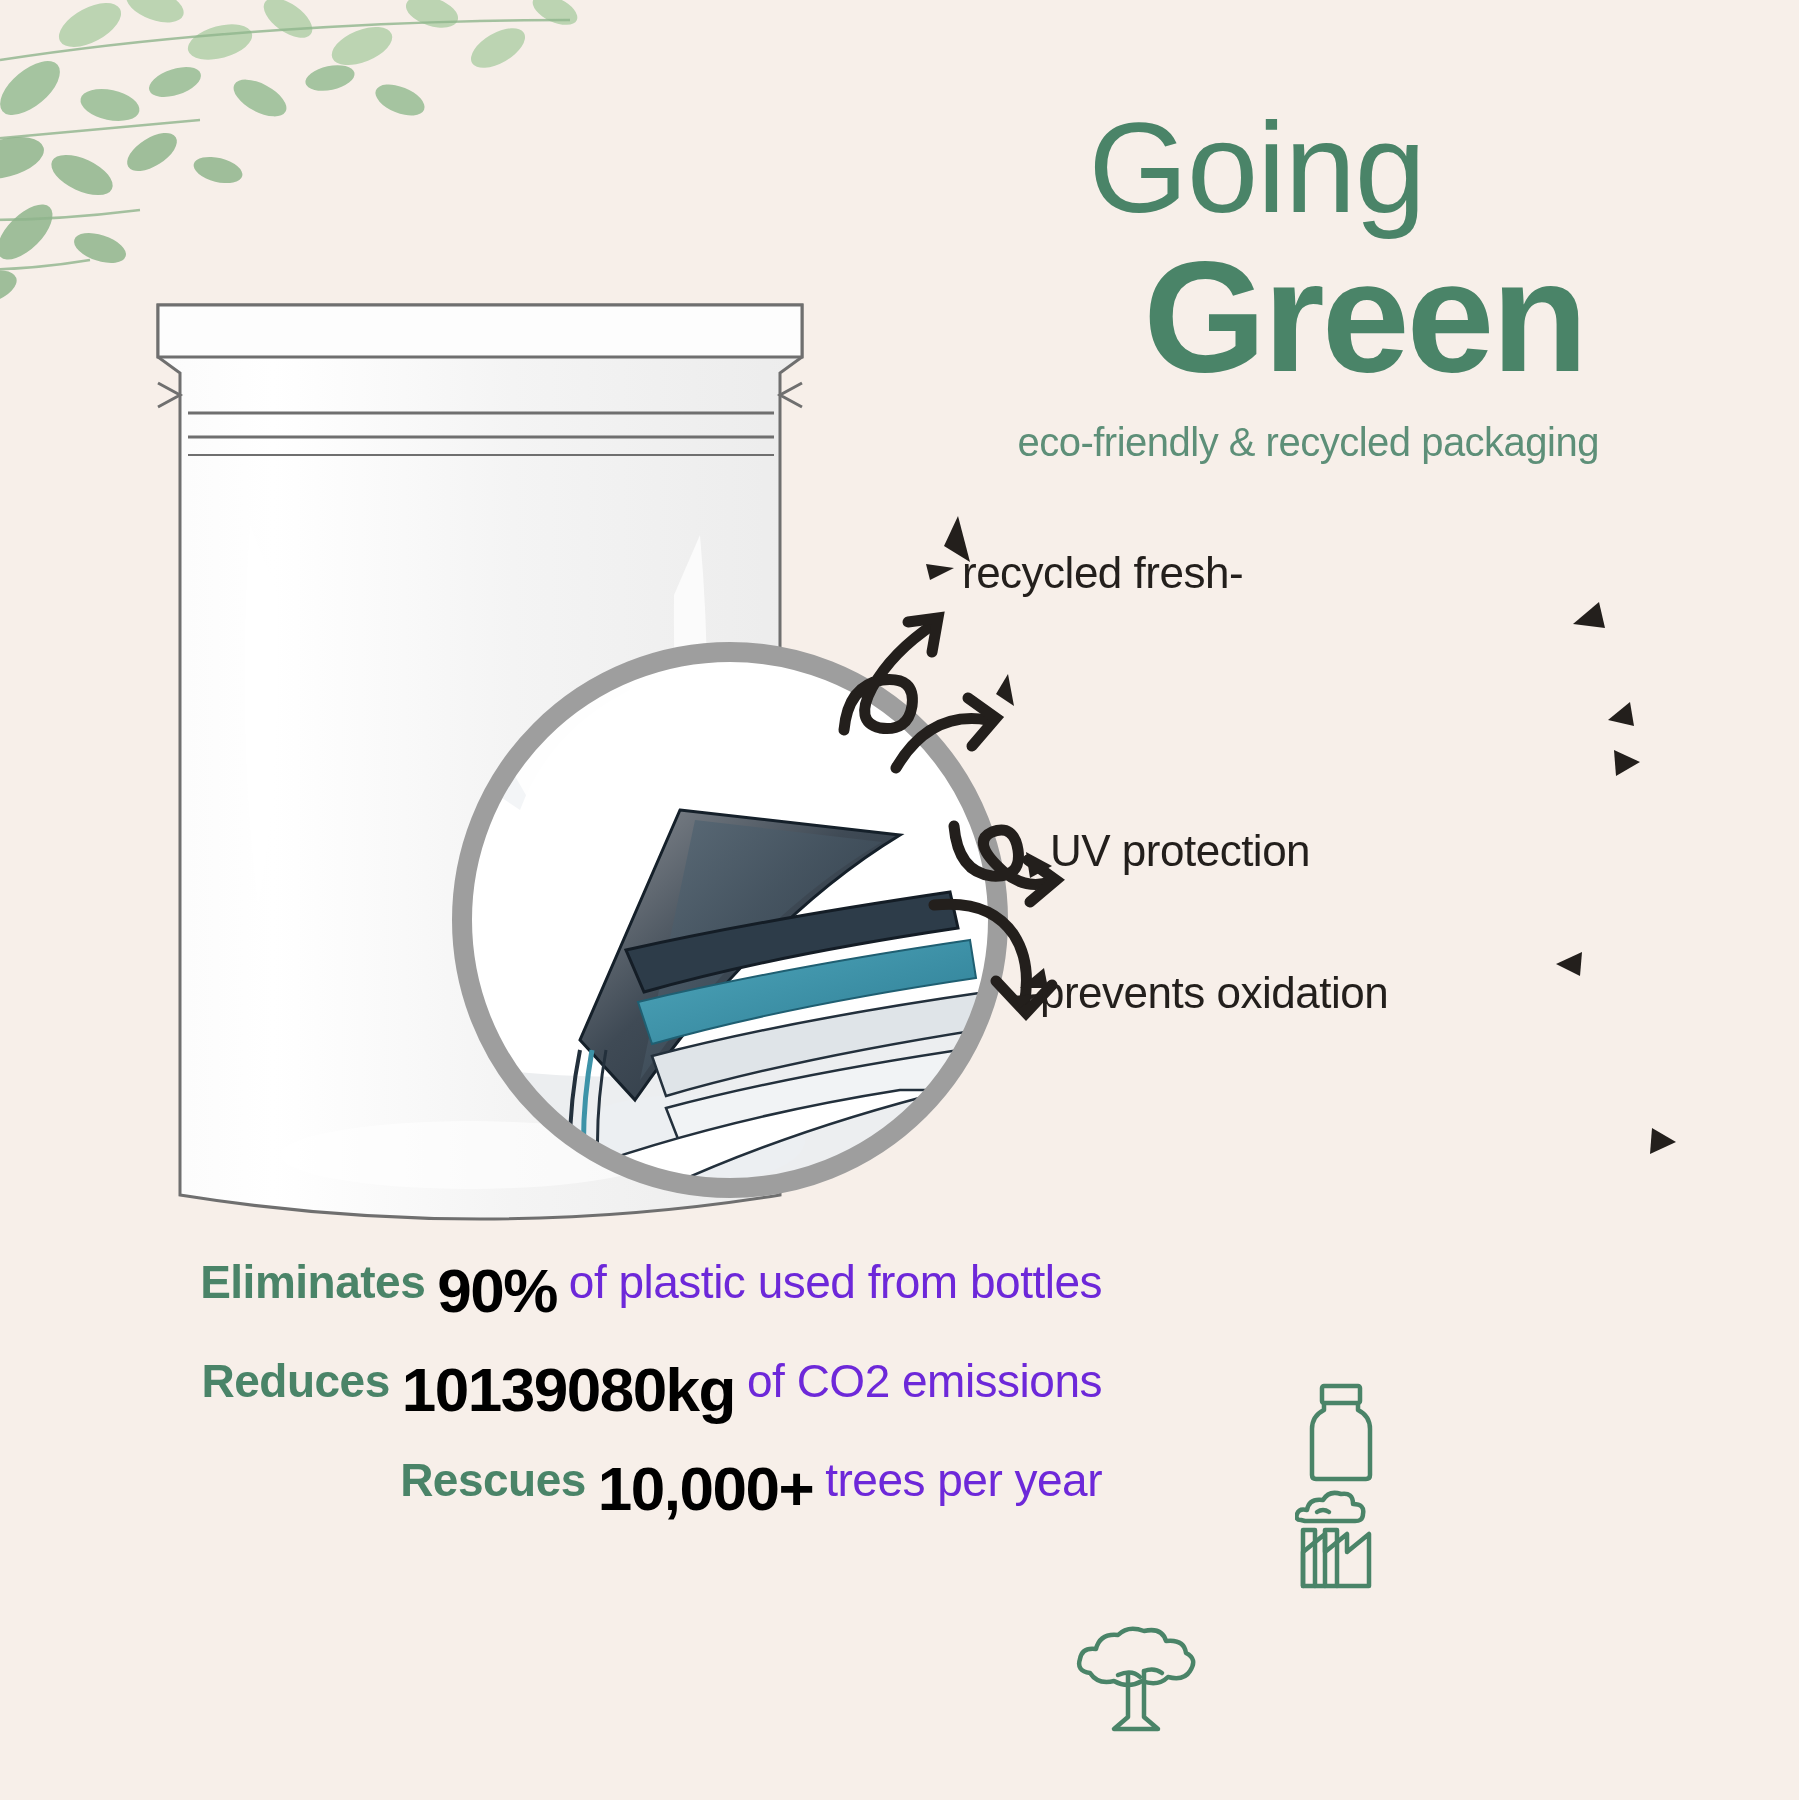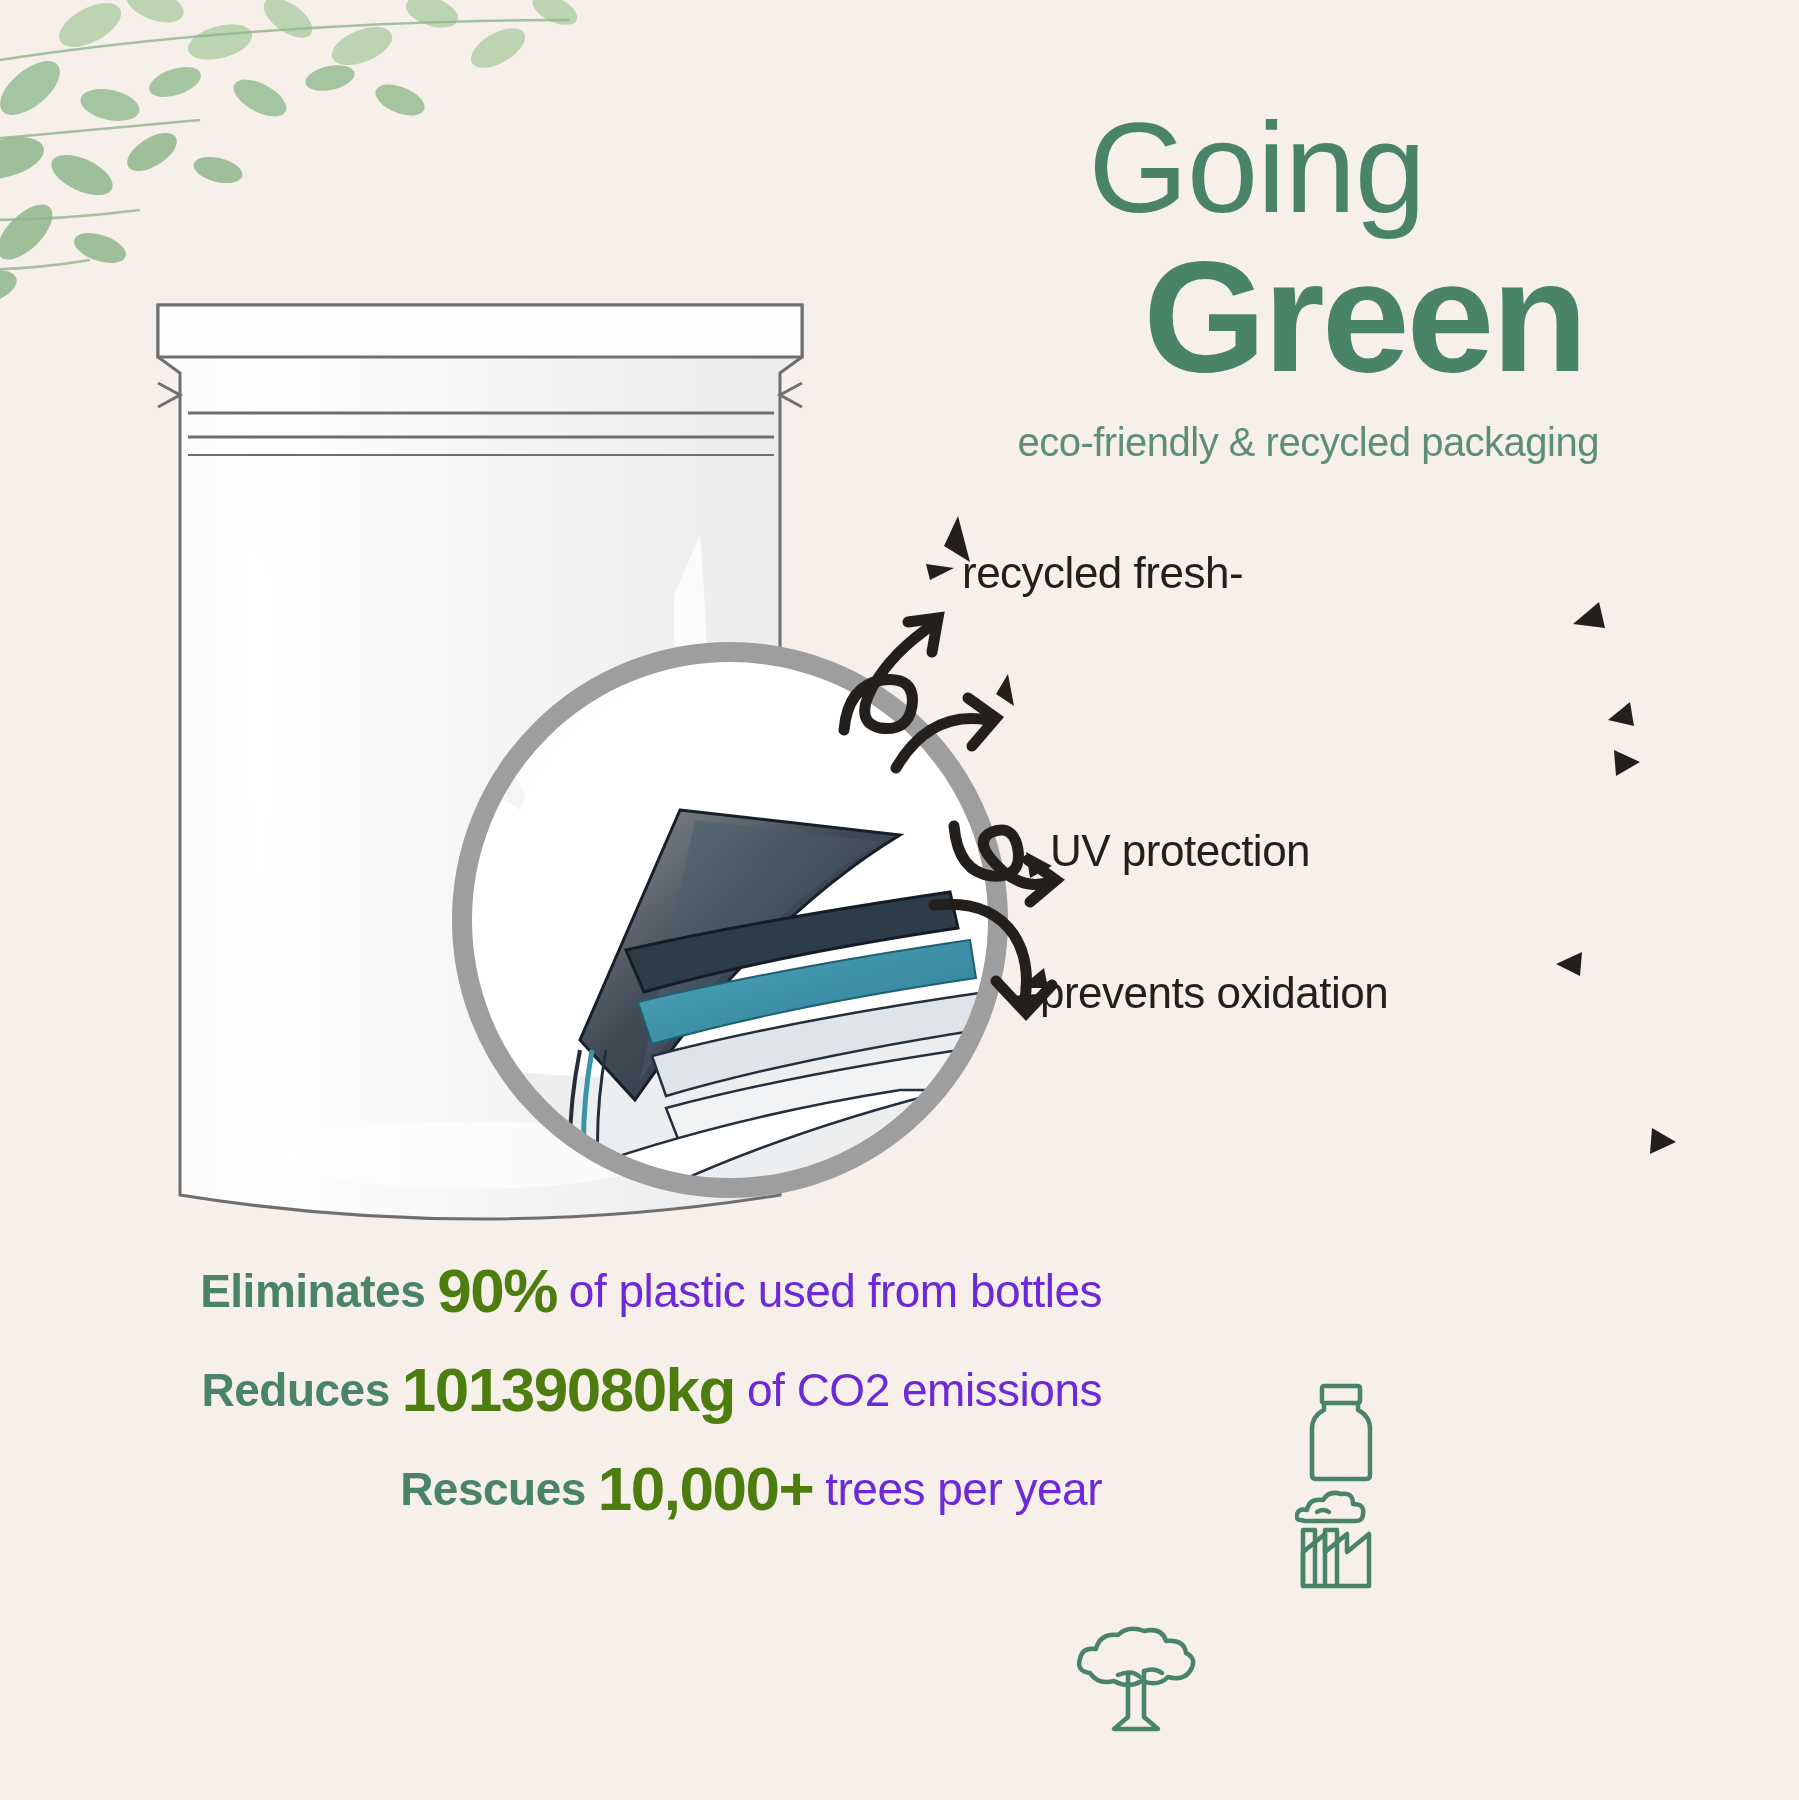--- a/index.html
+++ b/index.html
@@ -45,30 +45,30 @@
   #arrow-0{left:838px;top:590px;}
   #arrow-1{left:890px;top:690px;}
   #arrow-2{left:948px;top:810px;}
   #arrow-3{left:928px;top:895px;}
 
   .spark{position:absolute;overflow:visible;}
 
   
   #stats{position:absolute;left:0;top:1255px;width:1180px;}
   .stat-row{
-    display:flex;align-items:center;justify-content:flex-end;
+    display:flex;align-items:flex-start;justify-content:flex-end;
     width:100%;padding-right:78px;box-sizing:border-box;
   }
   #stat-row-0{margin-bottom:28px;}
   #stat-row-1{margin-bottom:28px;}
   .stat-prefix{
     font-size:46px;font-weight:700;color:#4a8468;letter-spacing:-0.5px;
   }
   .stat-value{
-    font-size:62px;font-weight:700;color:#4d7c0f;letter-spacing:-1.5px;
+    font-size:62px;font-weight:700;color:#000000;letter-spacing:-1.5px;
     margin:0 12px;
   }
   .stat-suffix{
     font-size:46px;font-weight:400;color:#6d28d9;letter-spacing:-0.5px;
   }
 
   .stat-icon{position:absolute;}
   #icon-bottle{left:1308px;top:1383px;}
   #icon-factory{left:1295px;top:1490px;}
   #icon-tree{left:1070px;top:1625px;}

